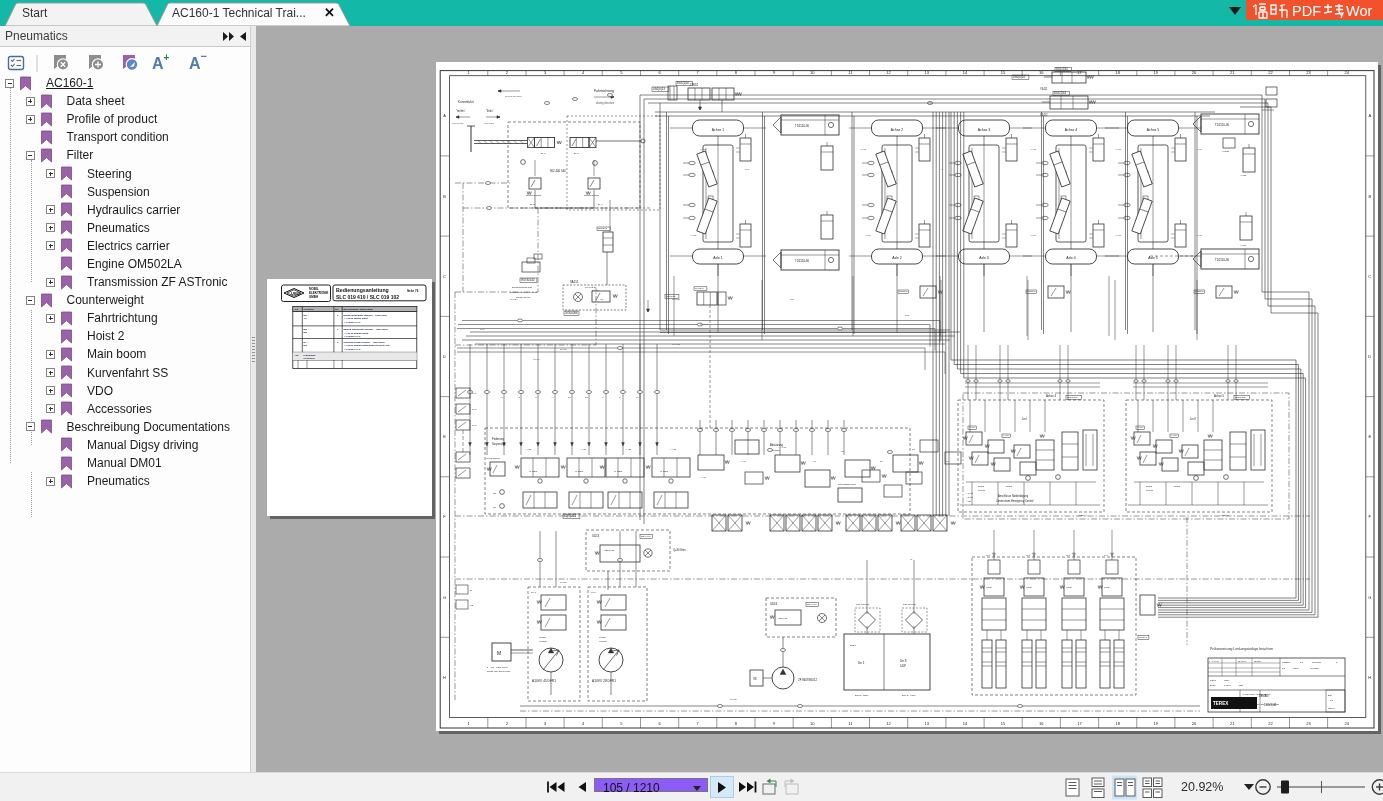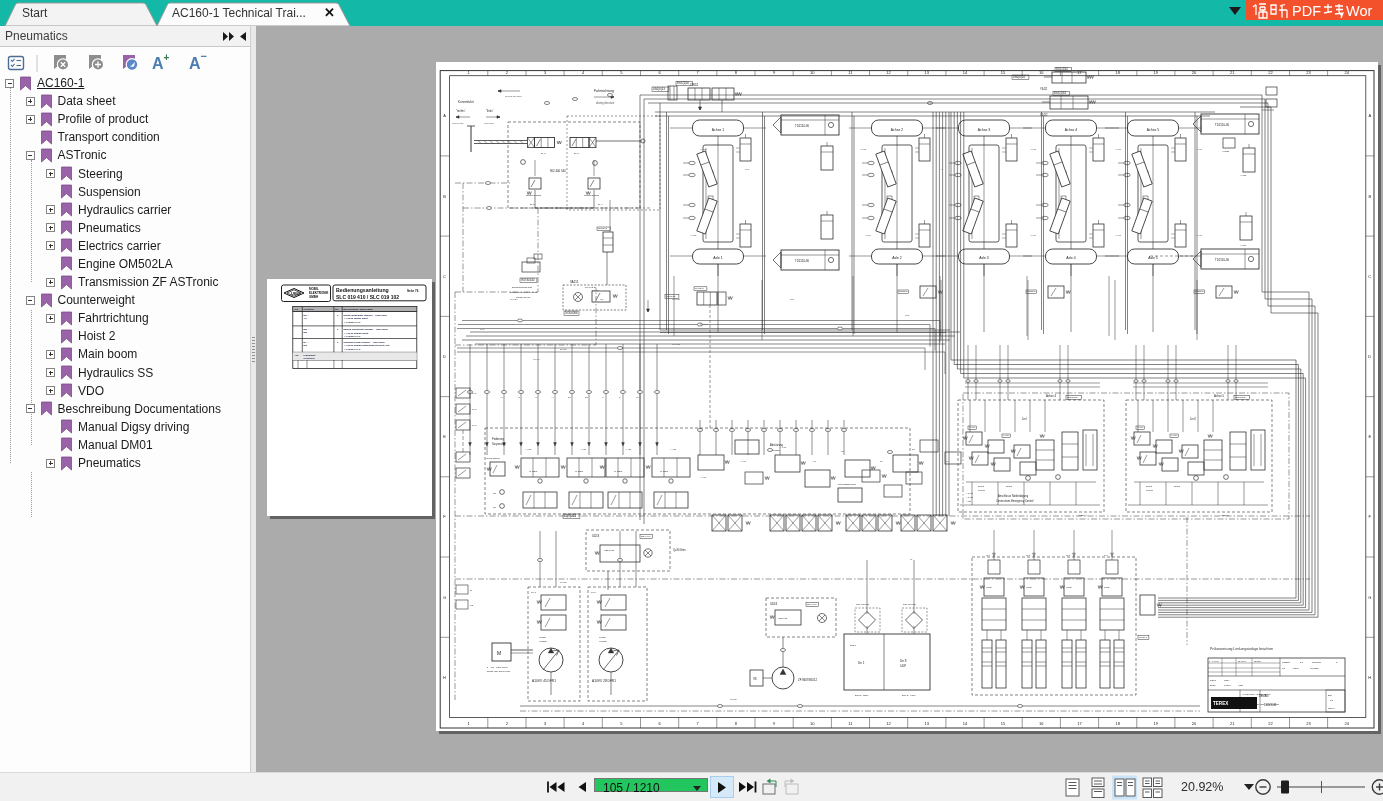--- a/index.html
+++ b/index.html
@@ -13,31 +13,31 @@
 #phead .t{position:absolute;left:5px;top:3px;font-size:12px;color:#3c3c3c}
 #ptools{position:absolute;left:0;top:26px;width:250px;height:30px}
 #tree{position:absolute;left:0;top:48px;width:250px;font-size:12px;color:#1b1b1b}
 .row{height:18.1px;display:flex;align-items:center;position:relative}
 .sp{flex:0 0 auto}
 .box{flex:0 0 auto;width:9px;height:9px;border:1px solid #848484;background:#fff;position:relative;margin-left:5px}
 .box i{position:absolute;left:1.5px;top:3px;width:4px;height:1px;background:#333}
 .box.plus b{position:absolute;left:3px;top:1.5px;width:1px;height:4px;background:#333}
 .nobox{flex:0 0 auto;width:9px;height:9px;margin-left:5px}
 .flag{flex:0 0 auto;margin-left:5px;width:13px;height:15px}
-.lbl{margin-left:5px;white-space:nowrap}
+.lbl{margin-left:14px;white-space:nowrap}
 .lbl.u{text-decoration:underline}
 #treelines{position:absolute;left:0;top:48px;width:250px;height:470px;pointer-events:none}
 #treelines div{position:absolute;border-left:1px dotted #9a9a9a}
 #splitter{position:absolute;left:250px;top:26px;width:6px;height:746px;background:#E9E9E9;border-left:1px solid #CFCFCF}
 #splitter .dots{position:absolute;left:1px;top:311px;width:3px;height:26px;background:repeating-linear-gradient(to bottom,#8f8f8f 0,#8f8f8f 1px,transparent 1px,transparent 3px)}
 #main{position:absolute;left:256px;top:26px;width:1127px;height:746px;background:#ABABAB}
 #page1{position:absolute;left:11px;top:253px;width:165px;height:237px;background:#fff;box-shadow:3px 3px 0 rgba(40,40,40,.55)}
 #page2{position:absolute;left:180px;top:36px;width:942px;height:669px;background:#fff;box-shadow:3px 3px 0 rgba(40,40,40,.55)}
 #statusbar{position:absolute;left:0;top:772px;width:1383px;height:29px;background:#F1F1F1;border-top:1px solid #DADADA}
-#pagebox{position:absolute;left:594px;top:5px;width:114px;height:14px;background:#22c55e;border:1px solid #767676;font-size:12px;color:#111}
+#pagebox{position:absolute;left:594px;top:5px;width:114px;height:14px;background:#8b5cf6;border:1px solid #767676;font-size:12px;color:#111}
 #pagebox span{position:absolute;left:8px;top:2px}
 #pagebox .c{position:absolute;right:6px;top:7px;width:0;height:0;border-left:4px solid transparent;border-right:4px solid transparent;border-top:5px solid #222}
 .hov{position:absolute;left:710px;top:3px;width:24px;height:22px;background:#D6E9F8;border:1px solid #A8CDEE}
 #zoomtxt{position:absolute;left:1181px;top:7px;font-size:12.5px;color:#2d2d2d}
 #zcaret{position:absolute;left:1244px;top:11px;width:0;height:0;border-left:5px solid transparent;border-right:5px solid transparent;border-top:6px solid #222}
 </style></head>
 <body>
 <div id="app">
 <div id="tabbar">
 <svg width="1383" height="26">
@@ -148,21 +148,21 @@
           <span class="lbl">Transport condition</span>
         </div>
         <div class="row">
           <span class="sp" style="width:20.5px"></span>
           <span class="box">
             <i></i>
           </span>
           <svg class="flag" viewBox="0 0 13 15">
             <path d="M1.5,1 h10 v13 l-5,-4.4 -5,4.4 z" fill="#9A62A8" stroke="#7c4c88" stroke-width="0.8"></path>
           </svg>
-          <span class="lbl">ASTronic</span>
+          <span class="lbl">Filter</span>
         </div>
         <div class="row">
           <span class="sp" style="width:41.0px"></span>
           <span class="box plus">
             <i></i>
             <b></b>
           </span>
           <svg class="flag" viewBox="0 0 13 15">
             <path d="M1.5,1 h10 v13 l-5,-4.4 -5,4.4 z" fill="#9A62A8" stroke="#7c4c88" stroke-width="0.8"></path>
           </svg>
@@ -270,32 +270,43 @@
         </div>
         <div class="row">
           <span class="sp" style="width:41.0px"></span>
           <span class="box plus">
             <i></i>
             <b></b>
           </span>
           <svg class="flag" viewBox="0 0 13 15">
             <path d="M1.5,1 h10 v13 l-5,-4.4 -5,4.4 z" fill="#9A62A8" stroke="#7c4c88" stroke-width="0.8"></path>
           </svg>
-          <span class="lbl">Hydraulics SS</span>
+          <span class="lbl">Kurvenfahrt SS</span>
         </div>
         <div class="row">
           <span class="sp" style="width:41.0px"></span>
           <span class="box plus">
             <i></i>
             <b></b>
           </span>
           <svg class="flag" viewBox="0 0 13 15">
             <path d="M1.5,1 h10 v13 l-5,-4.4 -5,4.4 z" fill="#9A62A8" stroke="#7c4c88" stroke-width="0.8"></path>
           </svg>
           <span class="lbl">VDO</span>
+        </div>
+        <div class="row">
+          <span class="sp" style="width:41.0px"></span>
+          <span class="box plus">
+            <i></i>
+            <b></b>
+          </span>
+          <svg class="flag" viewBox="0 0 13 15">
+            <path d="M1.5,1 h10 v13 l-5,-4.4 -5,4.4 z" fill="#9A62A8" stroke="#7c4c88" stroke-width="0.8"></path>
+          </svg>
+          <span class="lbl">Accessories</span>
         </div>
         <div class="row">
           <span class="sp" style="width:20.5px"></span>
           <span class="box">
             <i></i>
           </span>
           <svg class="flag" viewBox="0 0 13 15">
             <path d="M1.5,1 h10 v13 l-5,-4.4 -5,4.4 z" fill="#9A62A8" stroke="#7c4c88" stroke-width="0.8"></path>
           </svg>
           <span class="lbl">Beschreibung Documentations</span>

